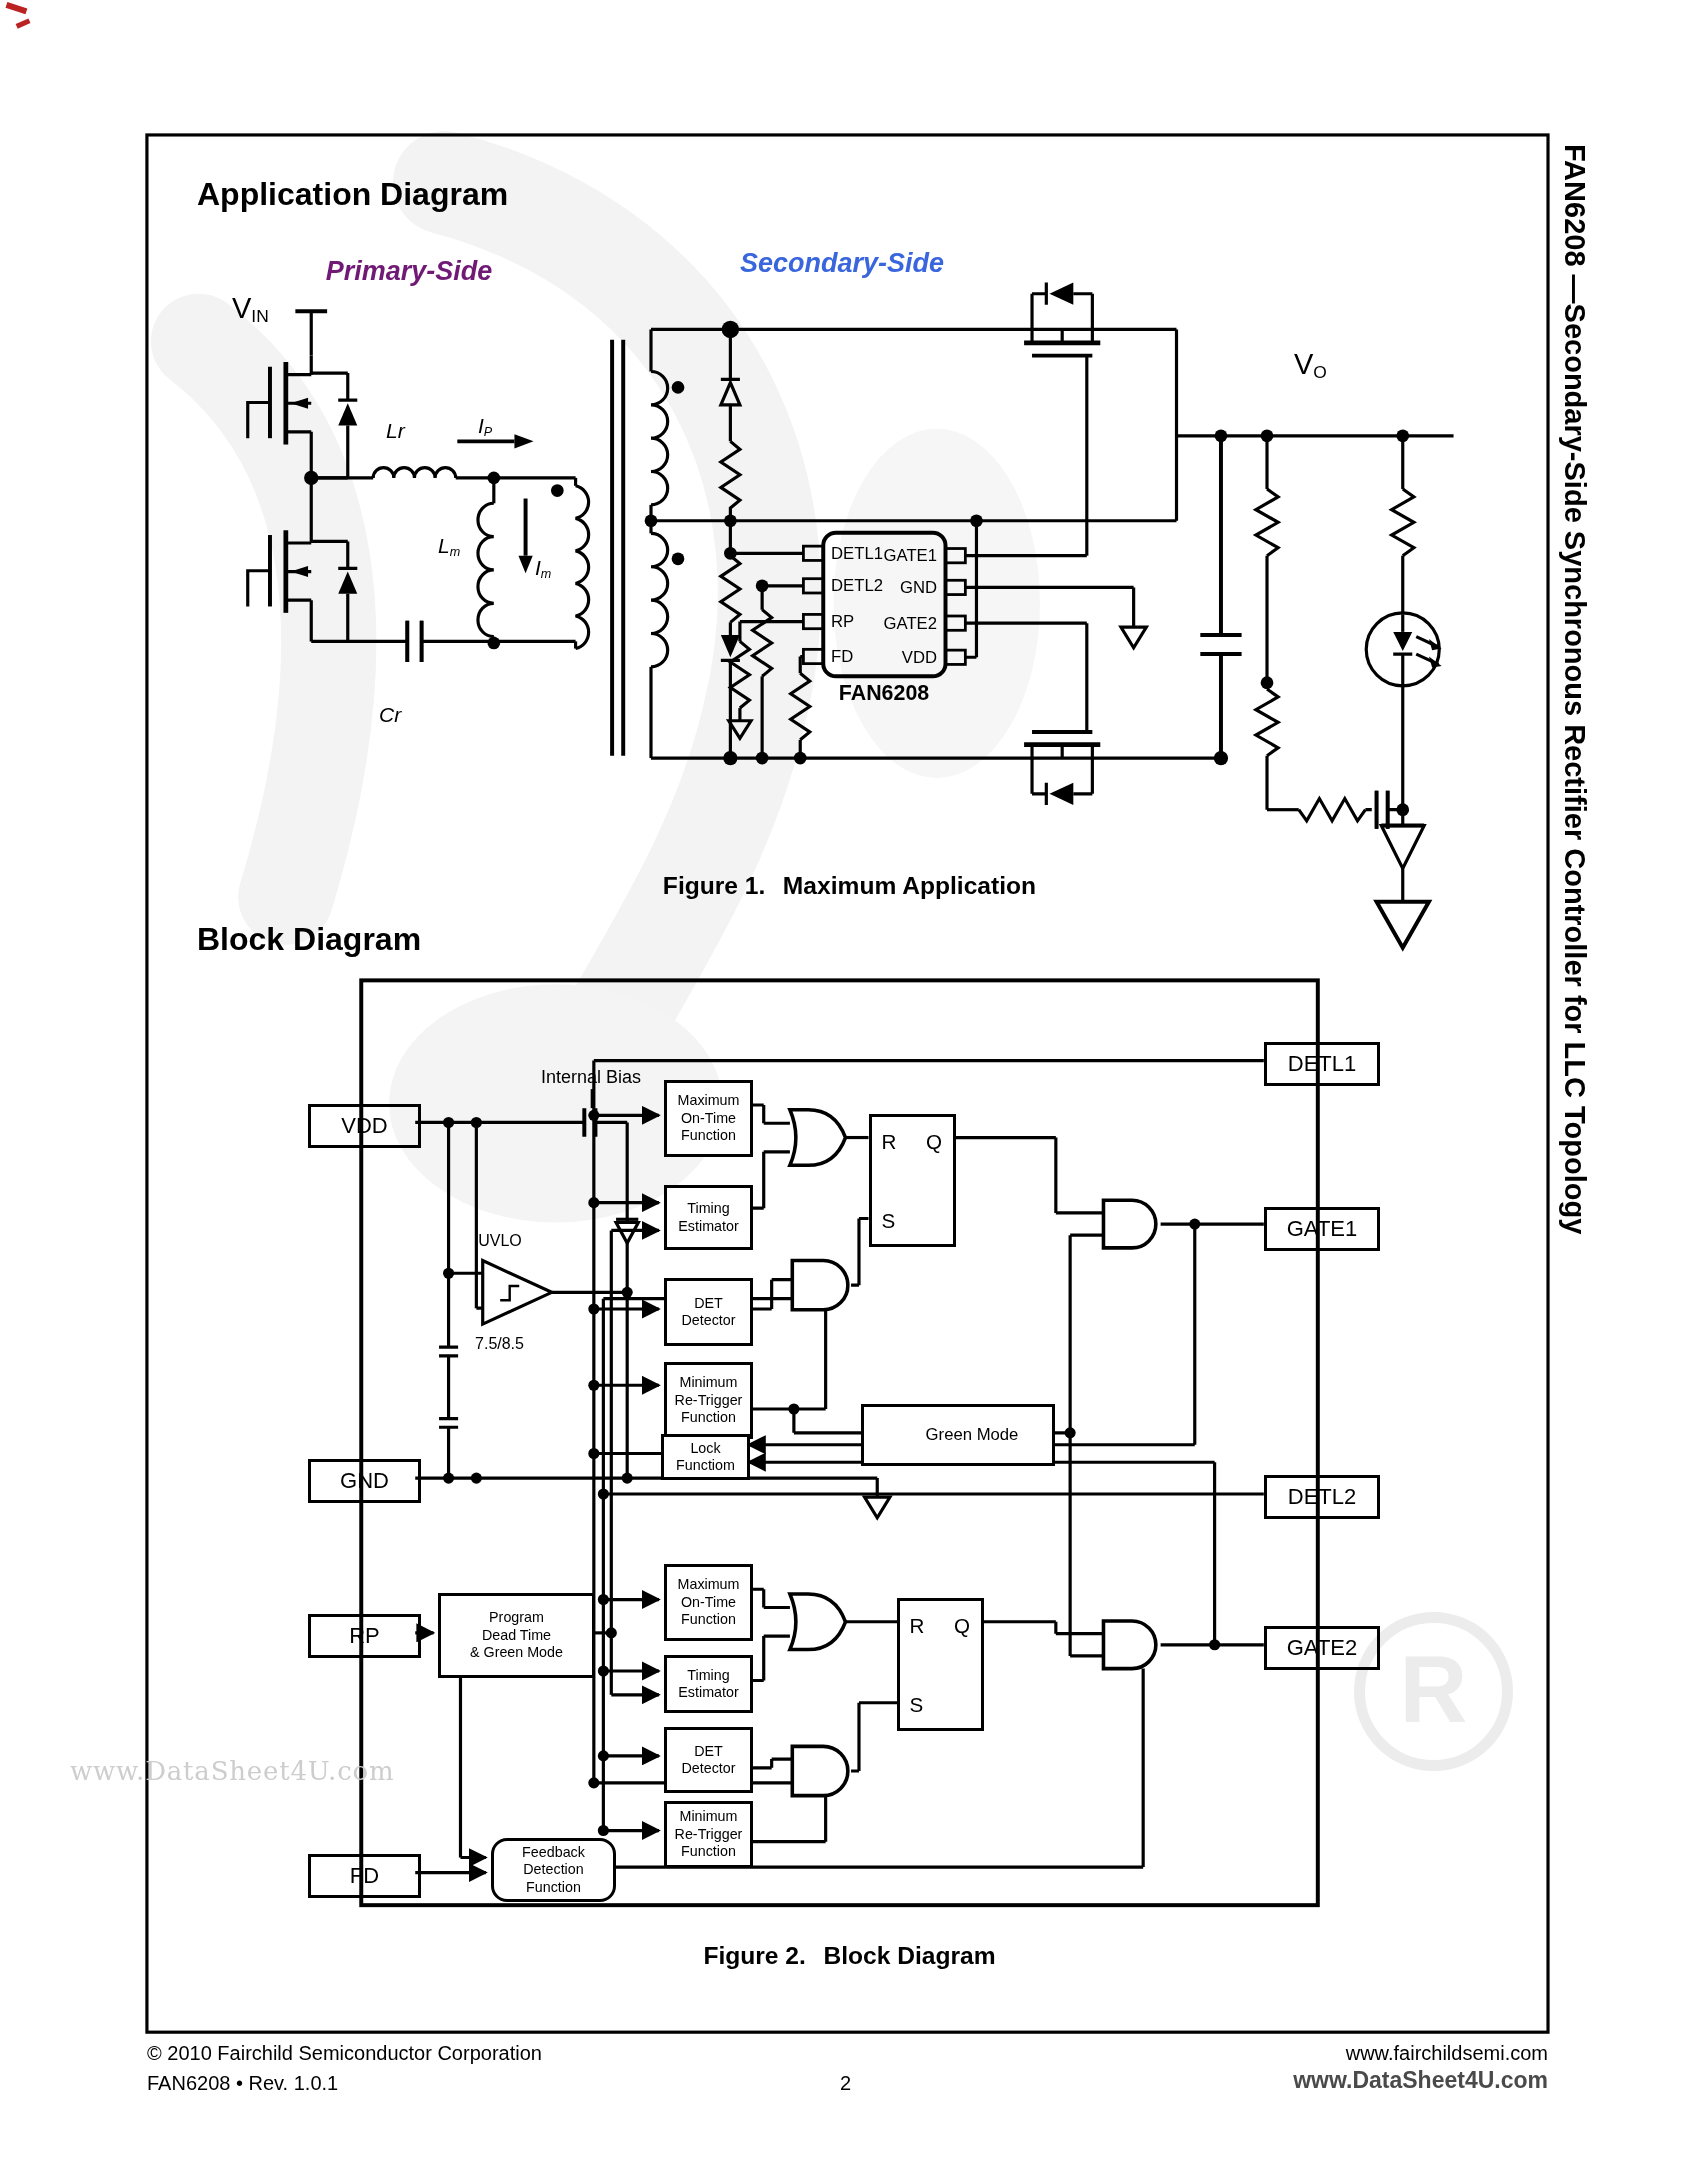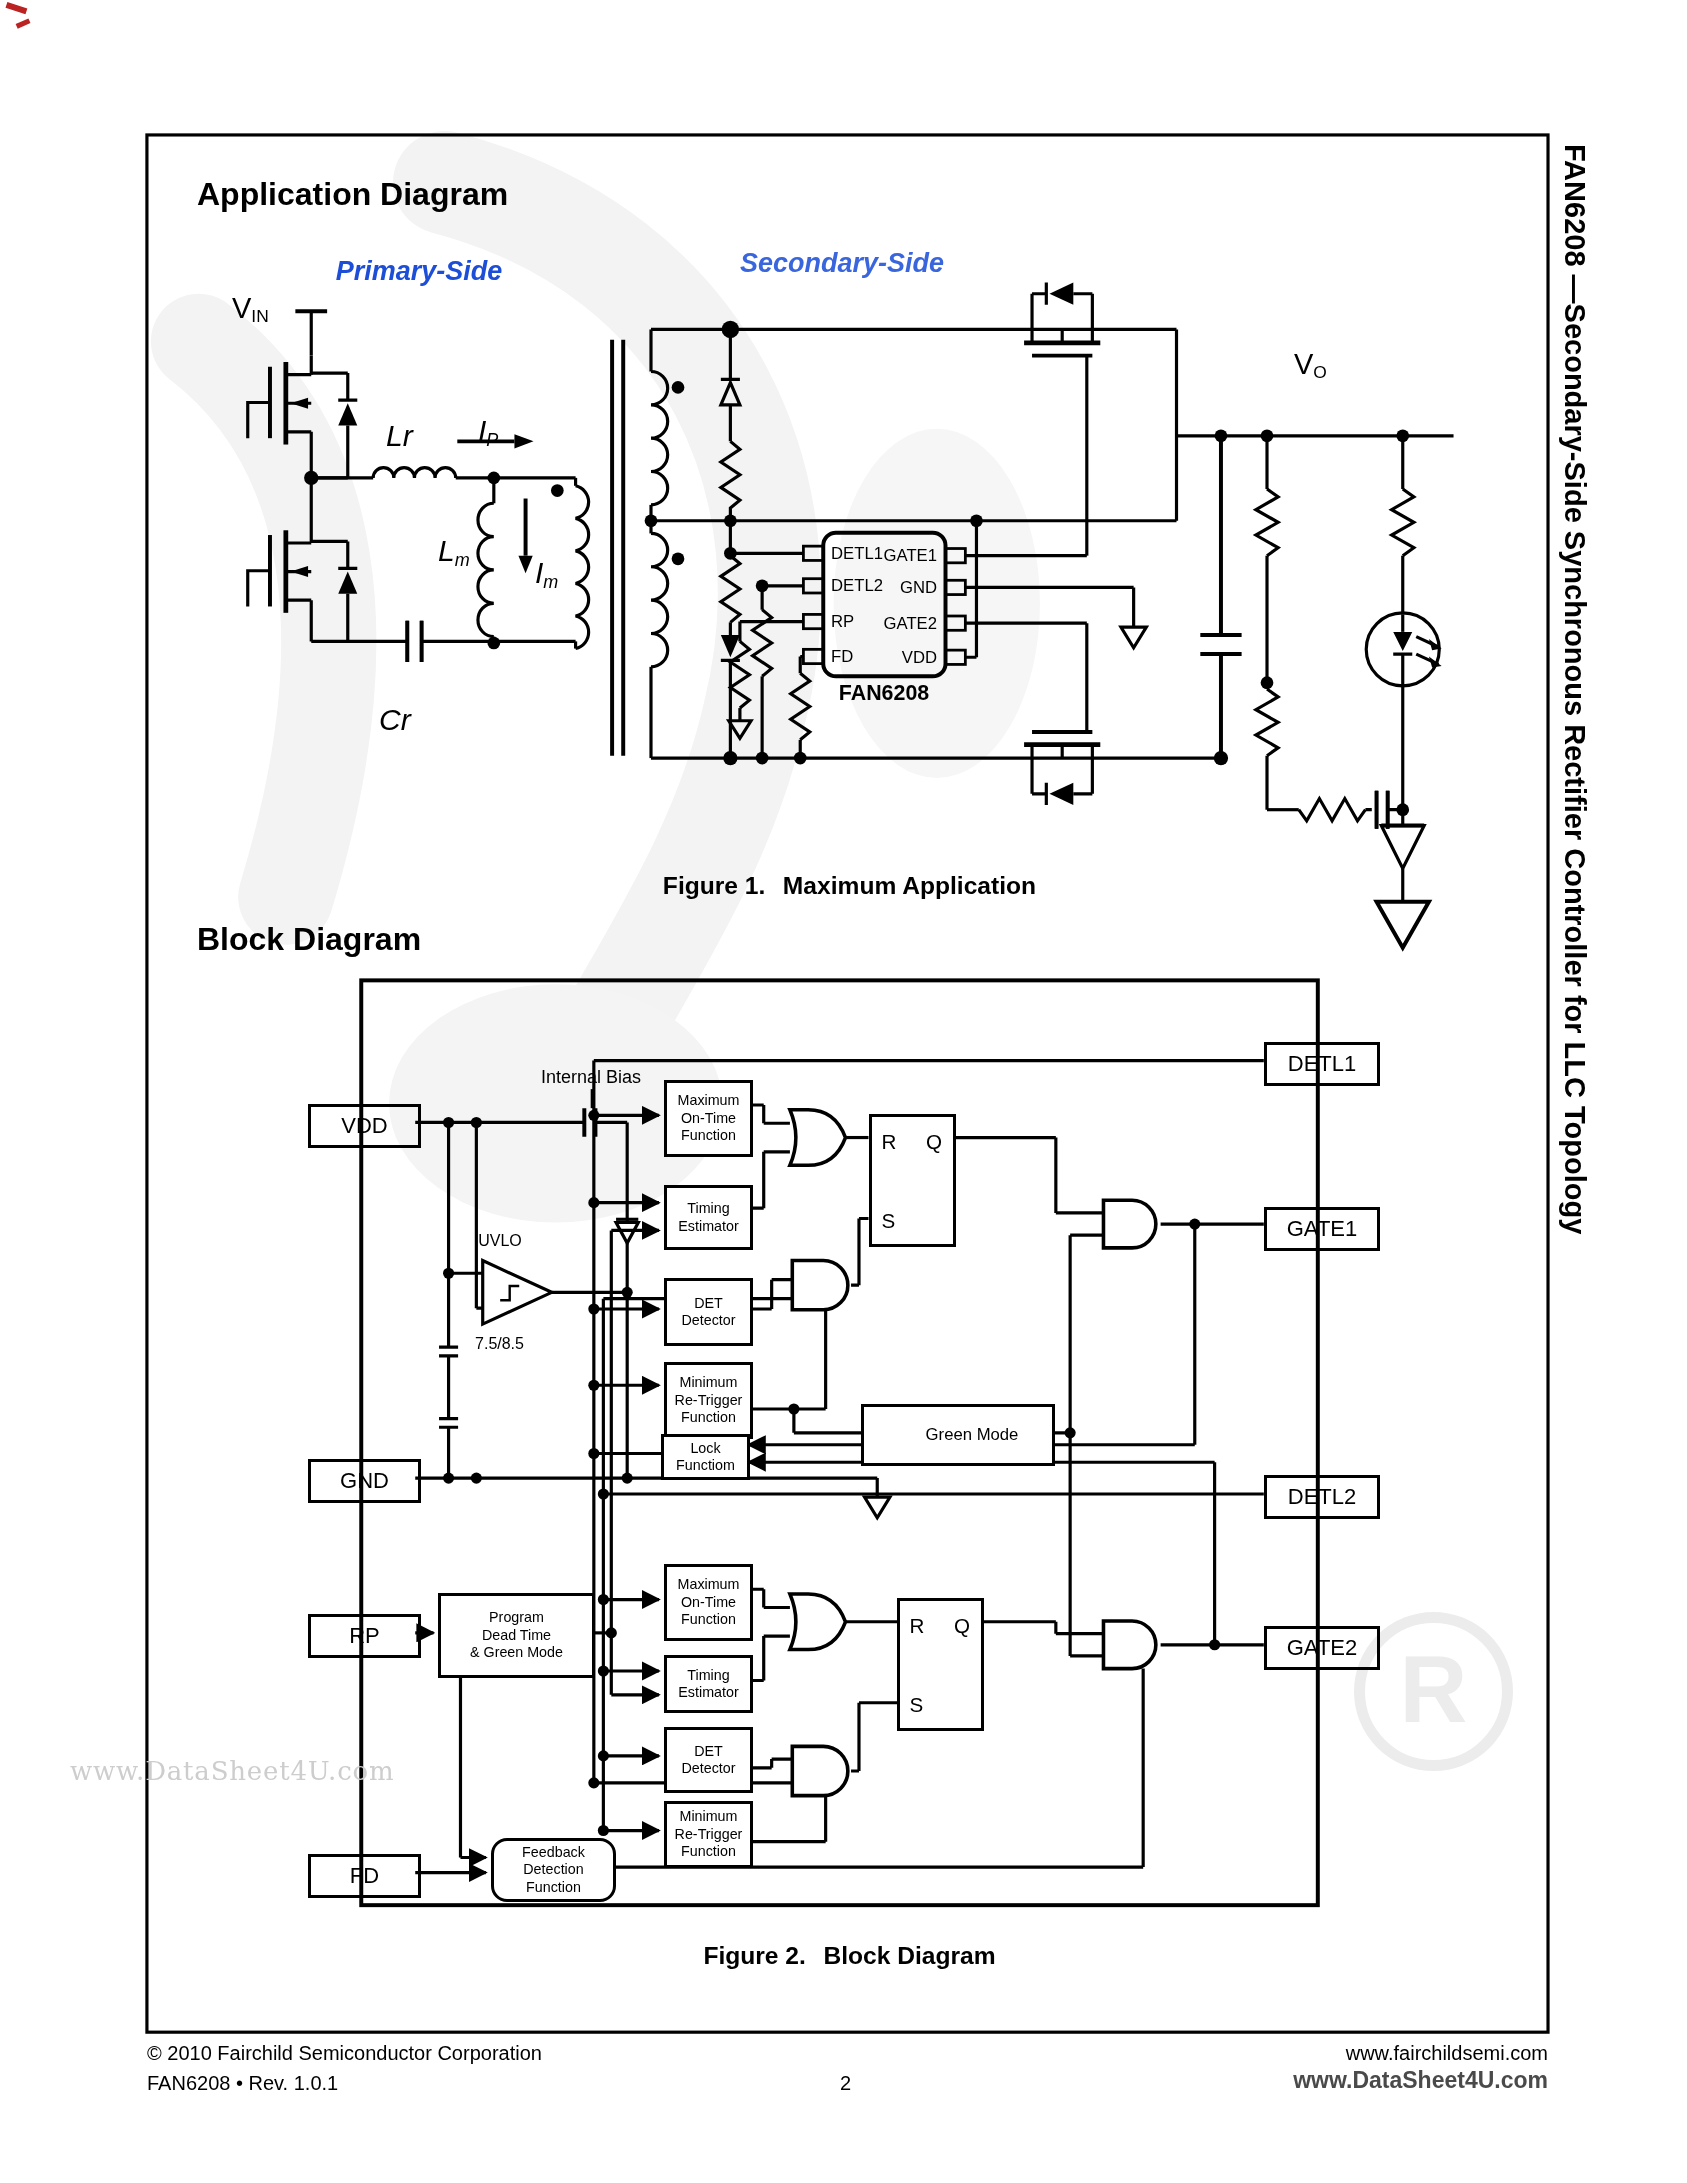--- a/index.html
+++ b/index.html
@@ -12,21 +12,21 @@
   .cap{font-size:24.6px;font-weight:bold;text-align:center;}
   .cap .t{margin-left:17.5px;}
   .portbox{border:3.2px solid #000;display:flex;align-items:center;justify-content:center;
            font-size:22px;background:transparent;}
   .fnbox{border:3.2px solid #000;background:#fff;display:flex;align-items:center;justify-content:center;
          text-align:center;font-size:14.3px;line-height:1.22;white-space:pre-line;}
   .ffbox{border:3.2px solid #000;background:#fff;font-size:20.6px;}
   .ffbox span{position:absolute;}
   .lbl{white-space:nowrap;text-align:right;}
   .sub{font-size:0.6em;vertical-align:-0.25em;}
-  .cir{font-size:30px;font-style:italic;}
+  .cir{font-size:21px;font-style:italic;}
   .pin{font-size:16.7px;white-space:nowrap;}
   .side-title{writing-mode:vertical-rl;font-size:29px;font-weight:bold;white-space:nowrap;}
   .wm-left{font-family:"DejaVu Serif",serif;font-size:26px;color:#cdcdcd;letter-spacing:0.8px;}
   .wm-reg{border:11px solid #ececec;border-radius:50%;color:#ececec;font-weight:bold;
           font-size:94px;text-align:center;line-height:133px;}
   .foot{font-size:20px;}
   .foot-ds{font-size:23px;font-weight:bold;color:#4a4a4a;}
   .ra{text-align:right;}
   .ctr{text-align:center;}
   .scanmark{background:#b22;}
@@ -327,21 +327,21 @@
 
 <div class="abs scanmark" style="left:6.4px;top:4.8px;width:20.6px;height:5.6px;transform:rotate(18deg);"></div>
 <div class="abs scanmark" style="left:16px;top:20.6px;width:14.3px;height:4.8px;transform:rotate(-24deg);"></div>
 
 <div class="abs side-title" style="left:1558px;top:144px;">FAN6208 —Secondary-Side Synchronous Rectifier Controller for LLC Topology</div>
 
 <div class="abs wm-left" style="left:70px;top:1756px;">www.DataSheet4U.com</div>
 <div class="abs wm-reg" style="left:1354px;top:1612px;width:137px;height:137px;">R</div>
 
 <div class="abs h1" style="left:197px;top:176px;">Application Diagram</div>
-<div class="abs blue-label" style="left:292px;top:256px;width:254px;color:#1d4ed8;">Primary-Side</div>
+<div class="abs blue-label" style="left:282px;top:256px;width:254px;color:#701a75;">Primary-Side</div>
 <div class="abs blue-label" style="left:699px;top:248px;width:286px;color:#3a66dd;">Secondary-Side</div>
 
 <div class="abs lbl" style="left:232px;top:292px;font-size:29px;"><span>V</span><span class="sub">IN</span></div>
 <div class="abs cir" style="left:386px;top:419px;">Lr</div>
 <div class="abs cir" style="left:478px;top:414px;"><span>I</span><span class="sub">P</span></div>
 <div class="abs cir" style="left:438px;top:534px;"><span>L</span><span class="sub">m</span></div>
 <div class="abs cir" style="left:535px;top:556px;"><span>I</span><span class="sub">m</span></div>
 <div class="abs cir" style="left:379px;top:703px;">Cr</div>
 <div class="abs lbl" style="left:1294px;top:348px;font-size:29px;"><span>V</span><span class="sub">O</span></div>
 

